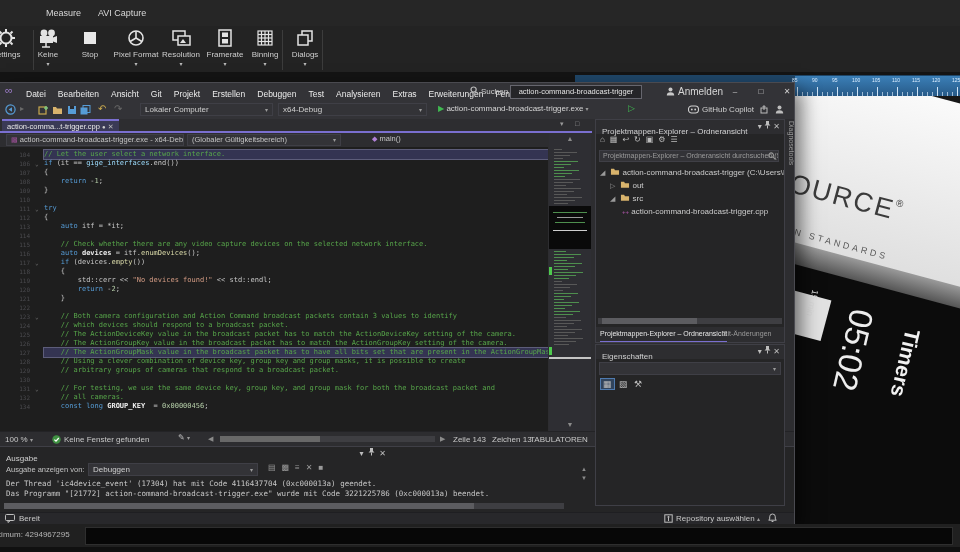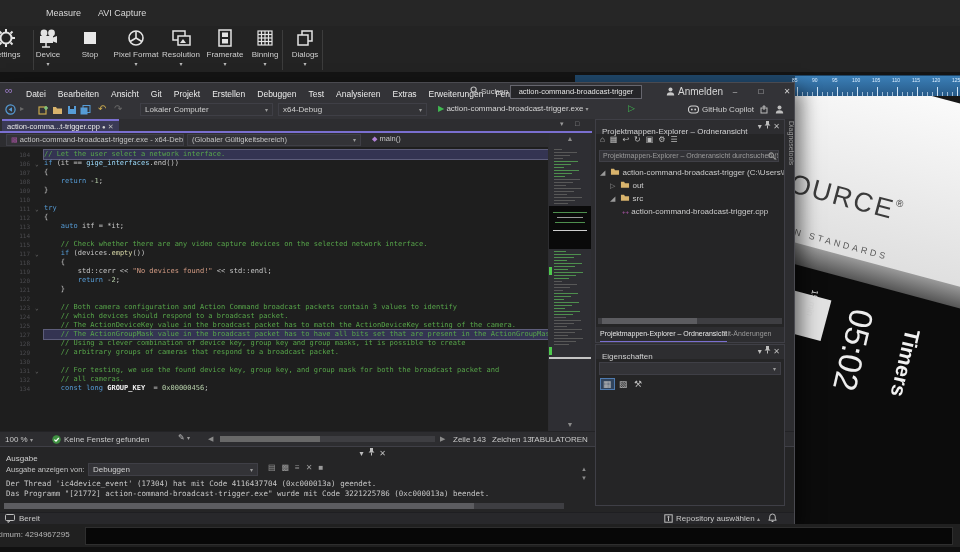--- a/index.html
+++ b/index.html
@@ -84,21 +84,21 @@
 
   <div class="rbtn" style="left:26px;width:44px">
     <svg class="ricon" width="22" height="20" viewBox="0 0 22 20">
       <circle cx="7" cy="5" r="3.4" fill="#e3e3e3"></circle>
         <circle cx="14.5" cy="5" r="3.4" fill="#e3e3e3"></circle>
       <rect x="3" y="8" width="13" height="7" fill="#e3e3e3"></rect>
       <polygon points="16,9.5 20,8 20,15 16,13.5" fill="#e3e3e3"></polygon>
       <line x1="9" y1="15" x2="9" y2="19" stroke="#e3e3e3" stroke-width="1.5"></line>
       <line x1="5" y1="19" x2="13" y2="19" stroke="#e3e3e3" stroke-width="1.5"></line>
     </svg>
-    <span class="rlabel">Device</span>
+    <span class="rlabel">Keine</span>
     <span class="rcaret">▾</span>
   </div>
 
   <div class="rbtn" style="left:72px;width:36px">
     <svg class="ricon" width="20" height="20" viewBox="0 0 20 20">
       <rect x="4" y="4" width="12" height="12" fill="#e8e8e8"></rect>
     </svg>
     <span class="rlabel">Stop</span>
   </div>
 
@@ -328,21 +328,21 @@
     <div class="abs" style="left:0;top:12px;width:592px;height:2px;background:#7a6fd0"></div>
     <span class="abs" style="left:560px;top:1px;color:#9a9a9a;font-size:7px">▾</span>
     <span class="abs" style="left:575px;top:1px;color:#9a9a9a;font-size:7px">□</span>
   </div>
 
   <div class="vsrow" style="top:50px;height:14px;background:#2d2d30">
     <span class="bc" style="left:6px;top:1px;width:178px">
       <span style="color:#9b4f96;font-size:7px">▩</span>
       <span>action-command-broadcast-trigger.exe - x64-Debug</span> <span style="float:right;color:#9a9a9a;font-size:6px">▾</span>
     </span>
-    <span class="bc" style="left:187px;top:1px;width:174px">
+    <span class="bc" style="left:187px;top:1px;width:154px">
       <span>(Globaler Gültigkeitsbereich)</span><span style="float:right;color:#9a9a9a;font-size:6px">▾</span>
     </span>
     <span class="bc" style="left:368px;top:1px;width:70px;background:none;border:none">
       <span style="color:#b180d7;font-size:7px">◆</span>
       <span>main()</span>
     </span>
     <span class="abs" style="left:563px;top:0;color:#bdbdbd;font-size:10px">+</span>
   </div>
 
   <div id="editor">
@@ -351,34 +351,36 @@
         <div class="code-line"><span class="ln">106</span><span class="fold">⌄</span><span class="lc"><span class="kw">if</span><span class="pl"> (it == </span><span class="var">gige_interfaces</span><span class="pl">.end())</span></span></div>
         <div class="code-line"><span class="ln">107</span><span class="fold"></span><span class="lc"><span class="pl">{</span></span></div>
         <div class="code-line"><span class="ln">108</span><span class="fold"></span><span class="lc"><span class="pl">    </span><span class="kw">return</span><span class="pl"> -</span><span class="num">1</span><span class="pl">;</span></span></div>
         <div class="code-line"><span class="ln">109</span><span class="fold"></span><span class="lc"><span class="pl">}</span></span></div>
         <div class="code-line"><span class="ln">110</span><span class="fold"></span><span class="lc"><span class="pl"> </span></span></div>
         <div class="code-line"><span class="ln">111</span><span class="fold">⌄</span><span class="lc"><span class="kw">try</span></span></div>
         <div class="code-line"><span class="ln">112</span><span class="fold"></span><span class="lc"><span class="pl">{</span></span></div>
         <div class="code-line"><span class="ln">113</span><span class="fold"></span><span class="lc"><span class="pl">    </span><span class="kw">auto</span><span class="pl"> itf = *it;</span></span></div>
         <div class="code-line"><span class="ln">114</span><span class="fold"></span><span class="lc"><span class="pl"> </span></span></div>
         <div class="code-line"><span class="ln">115</span><span class="fold"></span><span class="lc"><span class="cm">    // Check whether there are any video capture devices on the selected network interface.</span></span></div>
+        <div class="code-line"><span class="ln">116</span><span class="fold"></span><span class="lc"><span class="pl">    </span><span class="kw">auto</span><span class="b"> devices</span><span class="pl"> = itf.</span><span class="fn">enumDevices</span><span class="pl">();</span></span></div>
         <div class="code-line"><span class="ln">117</span><span class="fold">⌄</span><span class="lc"><span class="pl">    </span><span class="kw">if</span><span class="pl"> (devices.</span><span class="fn">empty</span><span class="pl">())</span></span></div>
         <div class="code-line"><span class="ln">118</span><span class="fold"></span><span class="lc"><span class="pl">    {</span></span></div>
         <div class="code-line"><span class="ln">119</span><span class="fold"></span><span class="lc"><span class="pl">        std::cerr &lt;&lt; </span><span class="str">"No devices found!"</span><span class="pl"> &lt;&lt; std::endl;</span></span></div>
         <div class="code-line"><span class="ln">120</span><span class="fold"></span><span class="lc"><span class="pl">        </span><span class="kw">return</span><span class="pl"> -</span><span class="num">2</span><span class="pl">;</span></span></div>
         <div class="code-line"><span class="ln">121</span><span class="fold"></span><span class="lc"><span class="pl">    }</span></span></div>
         <div class="code-line"><span class="ln">122</span><span class="fold"></span><span class="lc"><span class="pl"> </span></span></div>
         <div class="code-line"><span class="ln">123</span><span class="fold">⌄</span><span class="lc"><span class="cm">    // Both camera configuration and Action Command broadcast packets contain 3 values to identify</span></span></div>
         <div class="code-line"><span class="ln">124</span><span class="fold"></span><span class="lc"><span class="cm">    // which devices should respond to a broadcast packet.</span></span></div>
         <div class="code-line"><span class="ln">125</span><span class="fold"></span><span class="lc"><span class="cm">    // The ActionDeviceKey value in the broadcast packet has to match the ActionDeviceKey setting of the camera.</span></span></div>
+        <div class="code-line"><span class="ln">126</span><span class="fold"></span><span class="lc"><span class="cm">    // The ActionGroupKey value in the broadcast packet has to match the ActionGroupKey setting of the camera.</span></span></div>
         <div class="code-line hl"><span class="ln">127</span><span class="fold"></span><span class="lc"><span class="cm">    // The ActionGroupMask value in the broadcast packet has to have all bits set that are present in the ActionGroupMask</span></span></div>
         <div class="code-line"><span class="ln">128</span><span class="fold"></span><span class="lc"><span class="cm">    // Using a clever combination of device key, group key and group masks, it is possible to create</span></span></div>
         <div class="code-line"><span class="ln">129</span><span class="fold"></span><span class="lc"><span class="cm">    // arbitrary groups of cameras that respond to a broadcast packet.</span></span></div>
         <div class="code-line"><span class="ln">130</span><span class="fold"></span><span class="lc"><span class="pl"> </span></span></div>
-        <div class="code-line"><span class="ln">131</span><span class="fold">⌄</span><span class="lc"><span class="cm">    // For testing, we use the found device key, group key, and group mask for both the broadcast packet and</span></span></div>
+        <div class="code-line"><span class="ln">131</span><span class="fold">⌄</span><span class="lc"><span class="cm">    // For testing, we use the same device key, group key, and group mask for both the broadcast packet and</span></span></div>
         <div class="code-line"><span class="ln">132</span><span class="fold"></span><span class="lc"><span class="cm">    // all cameras.</span></span></div>
         <div class="code-line"><span class="ln">134</span><span class="fold"></span><span class="lc"><span class="pl">    </span><span class="kw">const long</span><span class="b"> GROUP_KEY</span><span class="pl">  = </span><span class="num">0x00000456</span><span class="pl">;</span></span></div>
       </div>
   </div>
 
   <div id="minimap">
     <div class="abs" style="left:0;top:2px;width:42px;text-align:center;color:#8a8a8a;font-size:7px">▲</div>
     <div id="mm-lines" class="abs" style="left:0;top:14px;width:42px">
         <div class="mm-line" style="width: 8px;"></div>
         <div class="mm-line" style="width: 23px;"></div>

